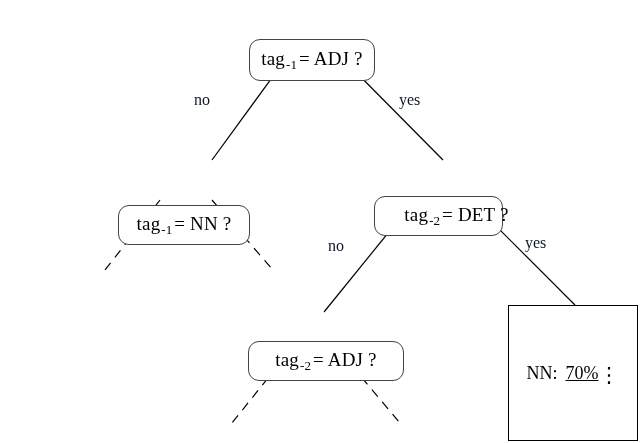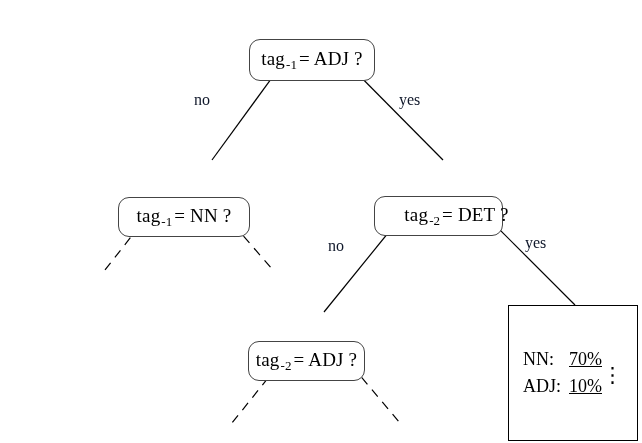--- a/index.html
+++ b/index.html
@@ -116,50 +116,46 @@
     <line x1="288" y1="353" x2="232" y2="423" stroke="#000000" stroke-width="1.2" stroke-dasharray="9,7"></line>
     <line x1="341" y1="353" x2="400" y2="423" stroke="#000000" stroke-width="1.2" stroke-dasharray="9,7"></line>
   </svg>
 
   <div class="node" style="left:249px; top:11px; width:126px; height:42px;">
     <span class="node-text">
       <span>tag</span><sub>-1</sub><span>= ADJ ?</span>
     </span>
   </div>
 
-  <div class="node" style="left:118px; top:169px; width:132px; height:40px;text-align:center;">
+  <div class="node" style="left:118px; top:177px; width:132px; height:40px;text-align:center;">
     <span class="node-text">
       <span>tag</span><sub>-1</sub><span>= NN ?</span>
     </span>
   </div>
 
   <div class="node" style="left:374px; top:168px; width:129px; height:40px;padding-left:36px;">
     <span class="node-text">
       <span>tag</span><sub>-2</sub><span>= DET ?</span>
     </span>
   </div>
 
-  <div class="node" style="left:248px; top:313px; width:117px; height:40px;">
+  <div class="node" style="left:248px; top:313px; width:156px; height:40px;">
     <span class="node-text">
       <span>tag</span><sub>-2</sub><span>= ADJ ?</span>
     </span>
   </div>
 
   <div class="edge-label" style="left:194px; top:91px;">no</div>
   <div class="edge-label" style="left:399px; top:91px;">yes</div>
   <div class="edge-label" style="left:328px; top:237px;">no</div>
   <div class="edge-label" style="left:525px; top:234px;">yes</div>
 
   <div class="leaf-box" style="left:508px; top:305px; width:130px; height:136px;">
     <div class="leaf-rows">
       <div class="leaf-row">
         <span class="leaf-tag">NN:</span>
         <span class="leaf-val">70%</span>
       </div>
-      <div class="leaf-row">
-        <span class="leaf-tag">ADJ:</span>
-        <span class="leaf-val">10%</span>
-      </div>
     </div>
     <div class="leaf-ellipsis">⋮</div>
   </div>
 
 </div>
 
 </body></html>

